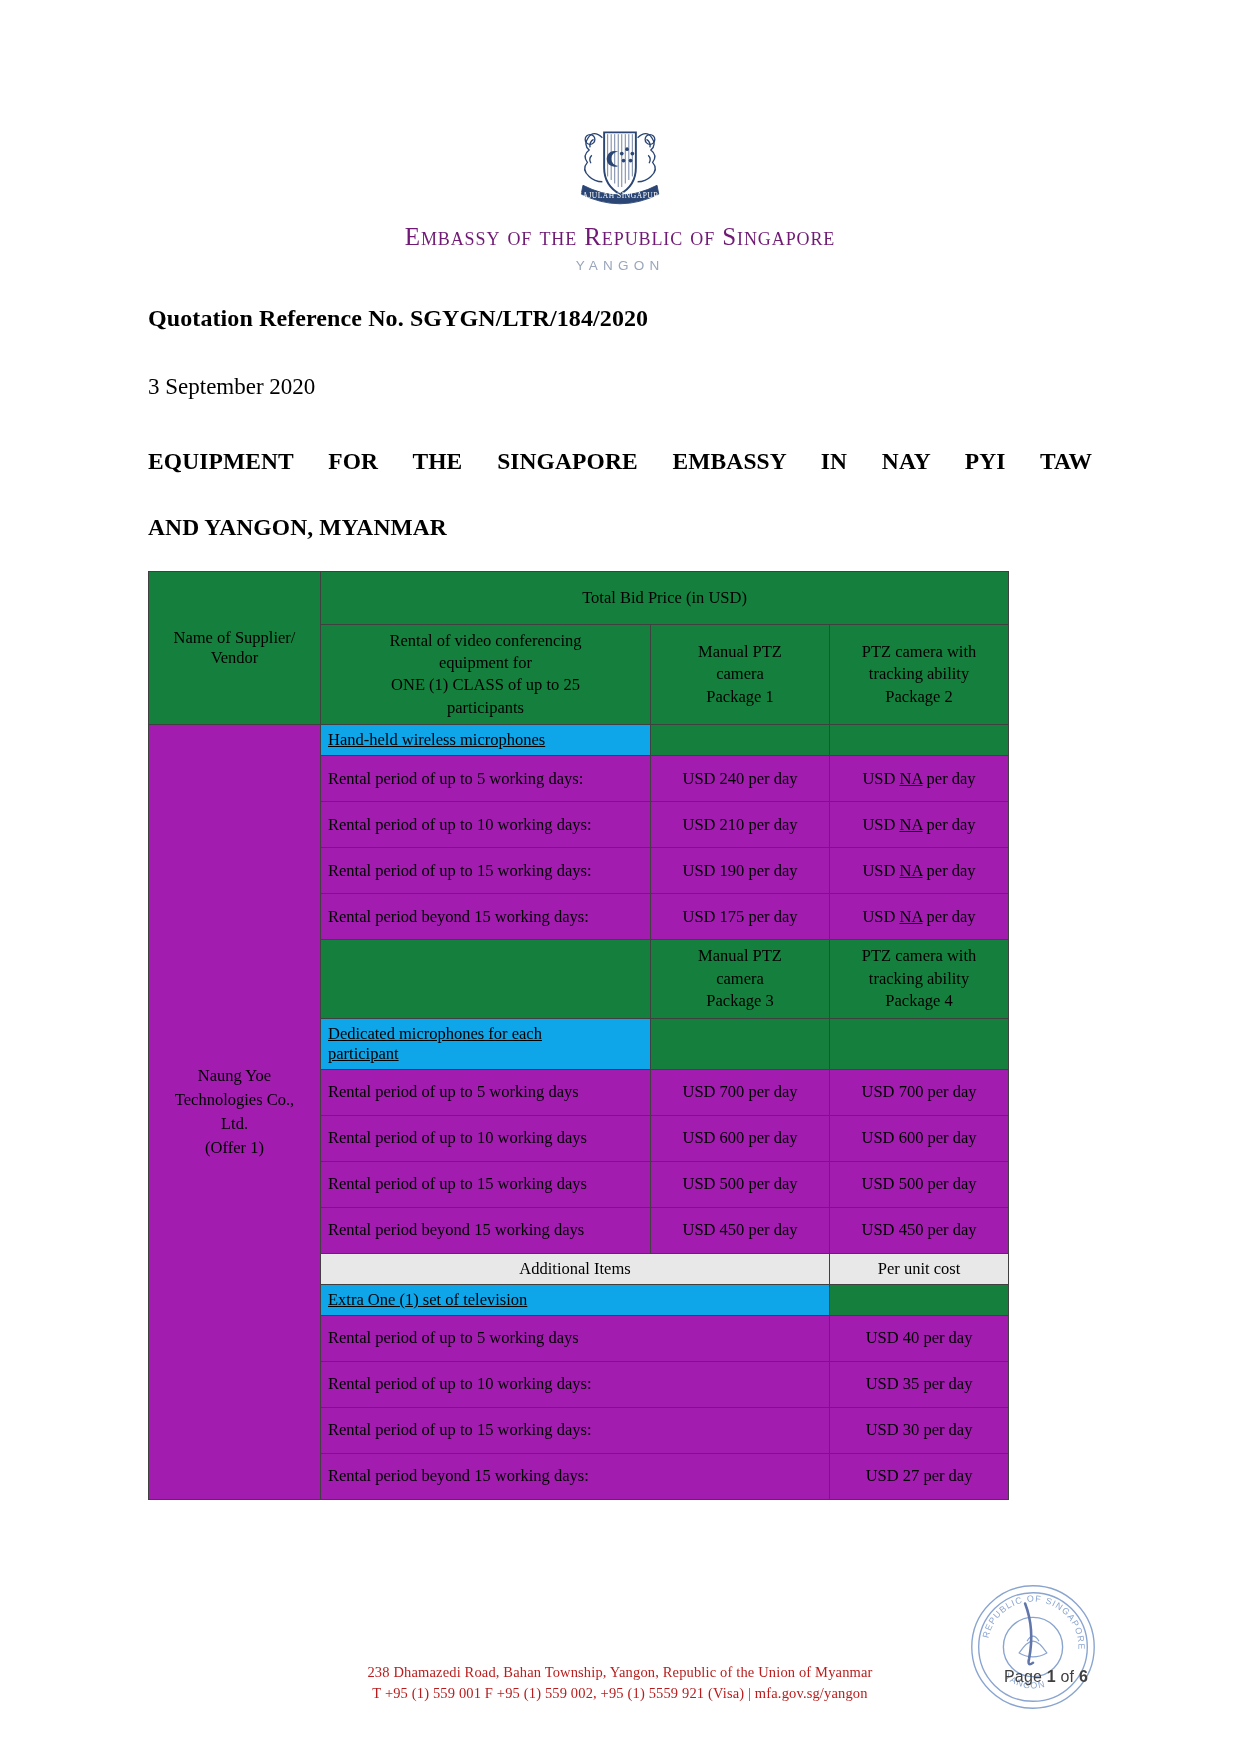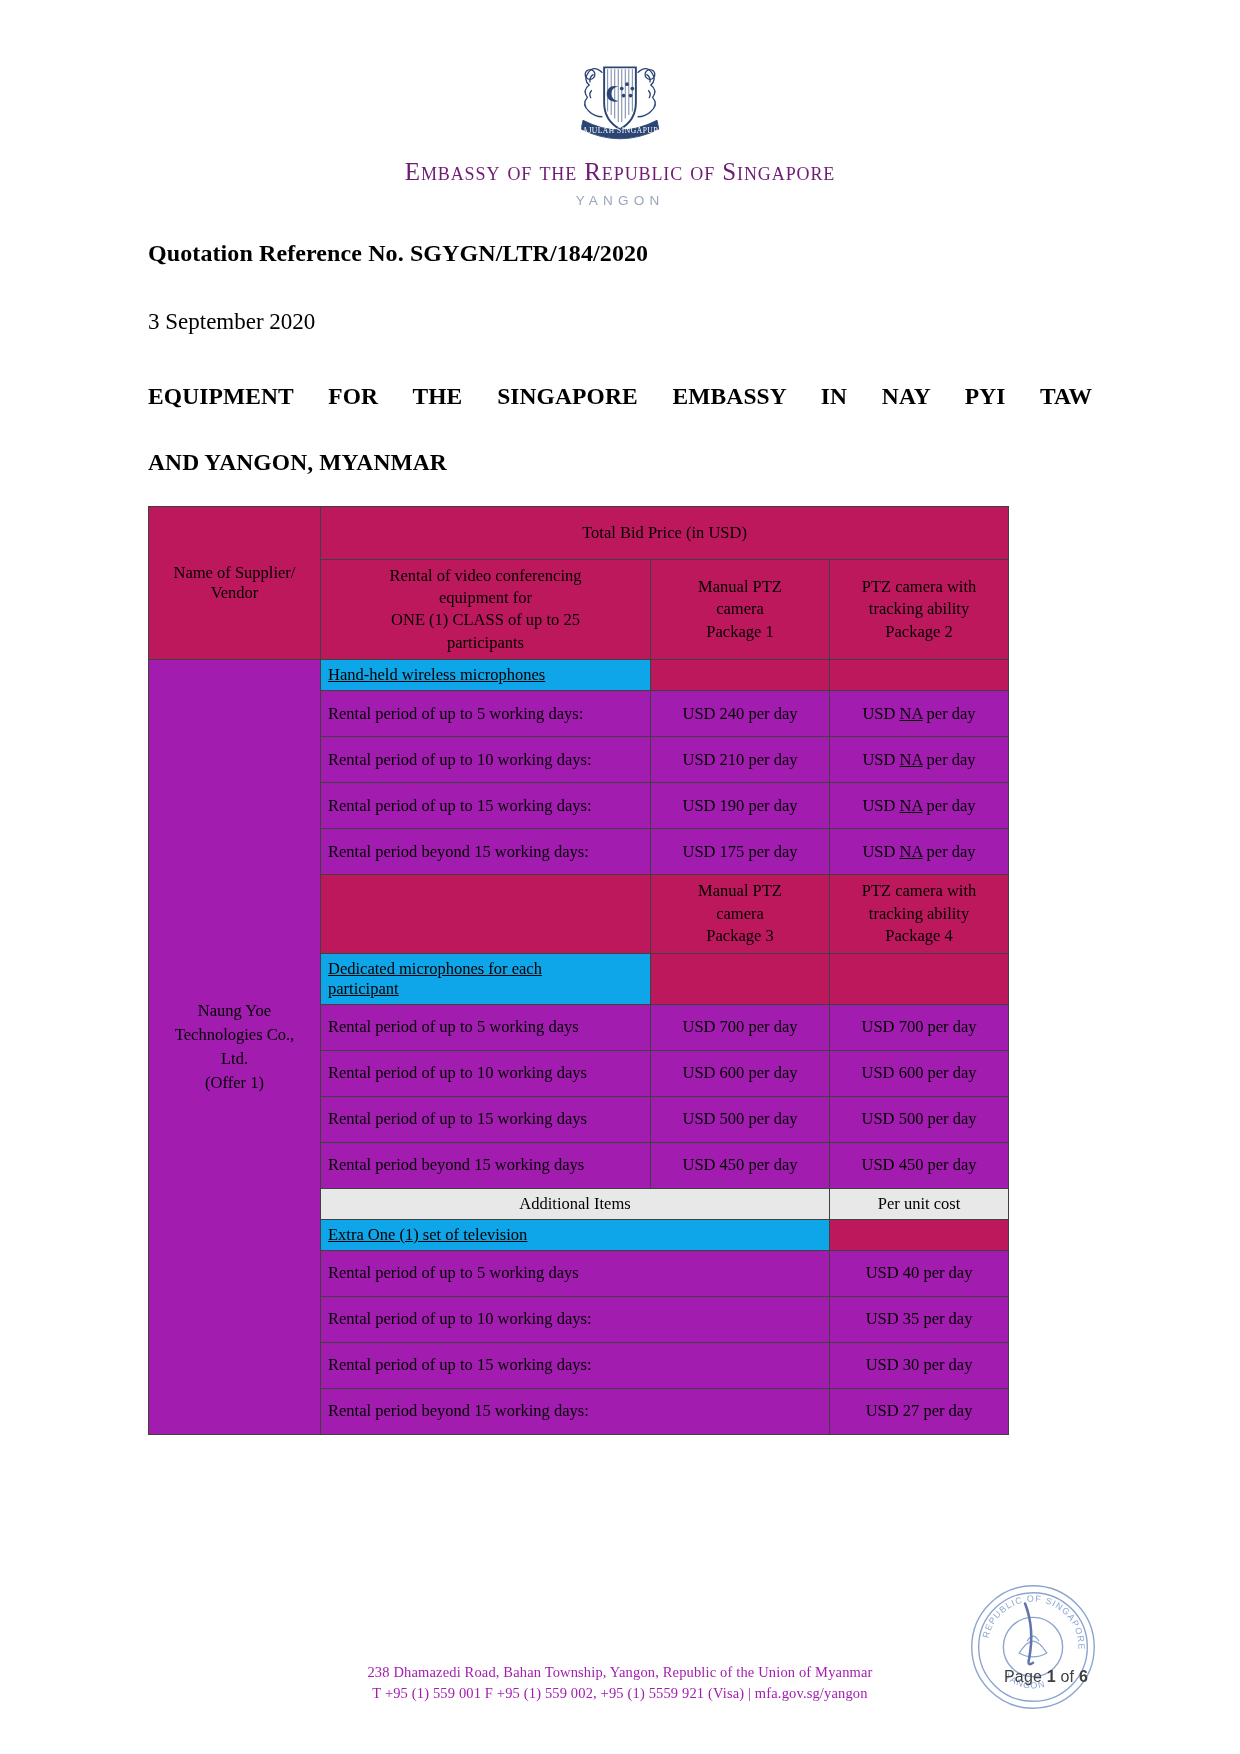--- a/index.html
+++ b/index.html
@@ -19,21 +19,21 @@
     position: relative;
     width: 1240px;
     height: 1754px;
     box-sizing: border-box;
     padding: 0;
   }
 
   
   .letterhead {
     text-align: center;
-    padding-top: 48px;
+    padding-top: 113px;
   }
   .crest {
     width: 106px;
     height: 104px;
     margin: 0 auto 6px auto;
     display: block;
   }
   .org-name {
     font-family: "Liberation Serif", "DejaVu Serif", serif;
     font-size: 25px;
@@ -93,21 +93,21 @@
     table-layout: fixed;
     font-size: 16.5px;
   }
   .quote-table td, .quote-table th {
     border: 1px solid #404040;
     padding: 5px 7px;
     vertical-align: middle;
     font-weight: normal;
   }
   .sh {  
-    background: #be185d;
+    background: #15803d;
     text-align: center;
     font-weight: bold;
   }
   .sh-left {
     background: #0ea5e9;
     font-weight: bold;
     text-align: left;
     padding-left: 10px;
     text-decoration: underline;
   }
@@ -151,21 +151,21 @@
   }
 
   
   .footer {
     position: absolute;
     left: 0;
     right: 0;
     bottom: 52px;
     text-align: center;
     font-family: "Liberation Serif", "DejaVu Serif", serif;
-    color: #a21caf;
+    color: #b91c1c;
   }
   .footer .l1 {
     font-size: 14.5px;
     letter-spacing: 0.15px;
   }
   .footer .l2 {
     font-size: 14.5px;
     margin-top: 4px;
     letter-spacing: 0.15px;
   }

